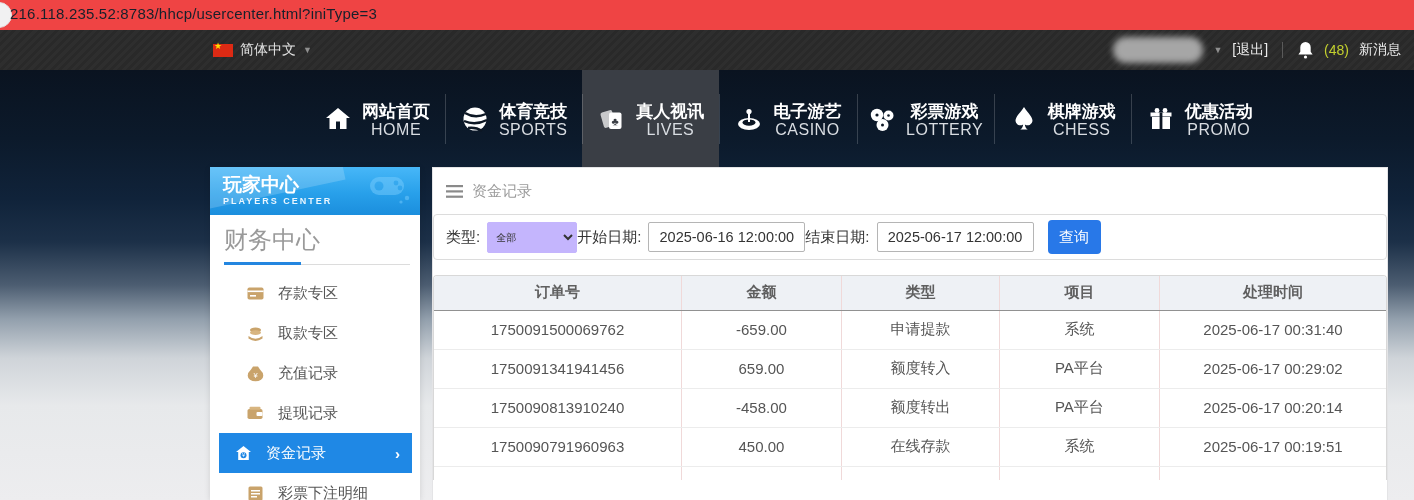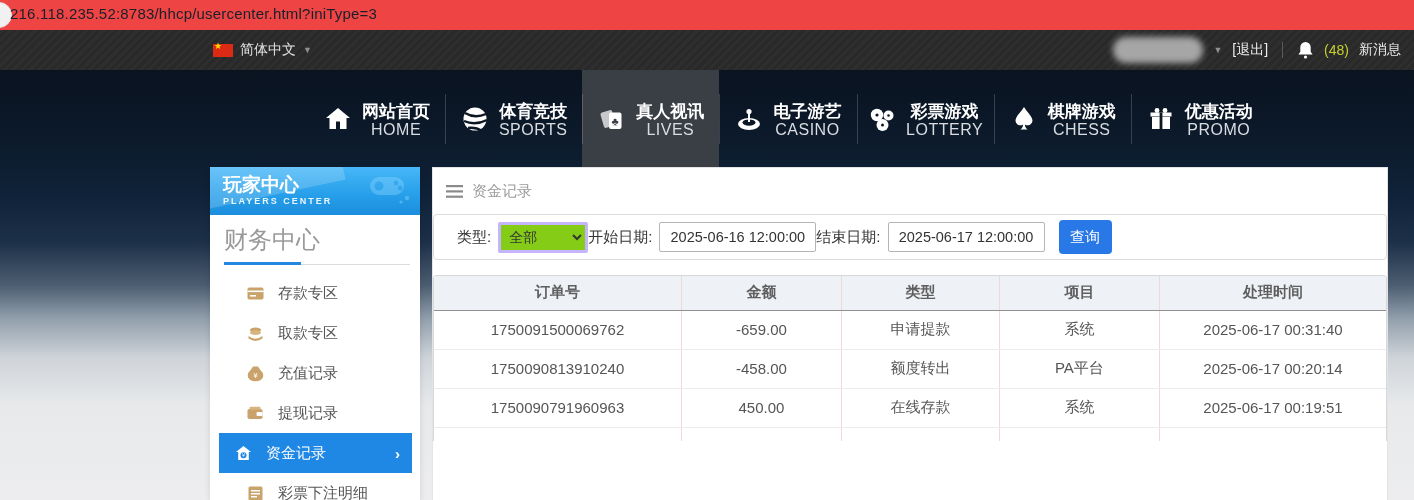--- a/index.html
+++ b/index.html
@@ -68,25 +68,25 @@
     justify-content:flex-start; position:relative; }
   .menu-item.active .chev { position:absolute; right:12px; color:#fff; font-size:15px; font-weight:700; }
 
   
   .main { position:absolute; left:432px; top:167px; width:956px; height:334px; z-index:4;
     background:#ffffff; border:1px solid #e4e4e6; border-bottom:none; }
   .breadcrumb { height:46px; display:flex; align-items:center; gap:9px; padding:0 13px; }
   .bc-text { color:#9a9a9a; font-size:15px; }
 
   .filterbox { margin:0; border:1px solid #dcdcdc; border-radius:4px; height:46px;
-    display:flex; align-items:center; padding:0 23px; font-size:15px; color:#333; }
+    display:flex; align-items:center; padding:0 12px; font-size:15px; color:#333; }
   .f-label { margin-right:7px; }
   .f-label.ml { }
-  .f-select { width:90px; height:31px; font-size:14px; color:#333; border:3px solid #c4b5fd;
-    border-radius:2px; background:#84cc16; padding:0 4px; font-family:inherit; }
+  .f-select { width:90px; height:31px; font-size:10px; color:#333; border:1px solid #c4b5fd;
+    border-radius:2px; background:#c4b5fd; padding:0 4px; font-family:inherit; }
   .f-input { width:157px; height:30px; border:1px solid #b5b5b5; border-radius:2px; text-align:center;
     font-size:14.5px; color:#333; font-family:inherit; }
   .f-btn { margin-left:14px; width:53px; height:34px; background:#2878e8; color:#fff; border:none;
     border-radius:4px; font-size:15px; font-family:inherit; cursor:pointer; }
 
   .tablewrap { margin-top:15px; border:1px solid #d8d8d8; border-bottom:none;
     border-radius:4px 4px 0 0; overflow:hidden; }
   table { width:100%; border-collapse:collapse; table-layout:fixed; }
   th { height:34px; background:#eef1f5; color:#5f5f5f; font-size:15px; font-weight:600;
     border-bottom:1px solid #919191; border-right:1px solid #f0d9d9; }
@@ -340,20 +340,27 @@
         </thead>
         <tbody>
           <tr>
             <td>1750091500069762</td>
             <td>-659.00</td>
             <td>申请提款</td>
             <td>系统</td>
             <td>2025-06-17 00:31:40</td>
           </tr>
           <tr>
+            <td>1750091341941456</td>
+            <td>659.00</td>
+            <td>额度转入</td>
+            <td>PA平台</td>
+            <td>2025-06-17 00:29:02</td>
+          </tr>
+          <tr>
             <td>1750090813910240</td>
             <td>-458.00</td>
             <td>额度转出</td>
             <td>PA平台</td>
             <td>2025-06-17 00:20:14</td>
           </tr>
           <tr>
             <td>1750090791960963</td>
             <td>450.00</td>
             <td>在线存款</td>

